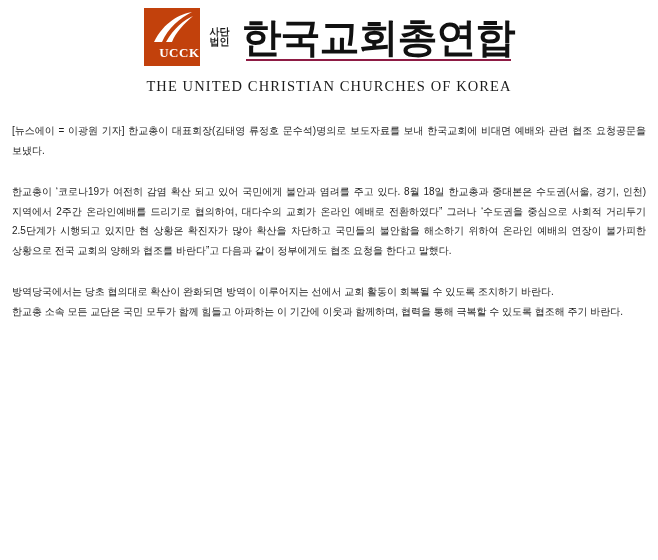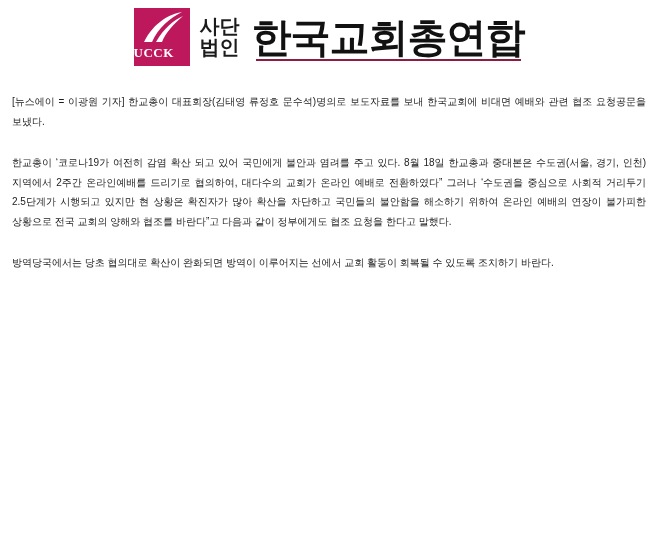--- a/index.html
+++ b/index.html
@@ -31,24 +31,24 @@
   .logo-row {
     display: flex;
     align-items: center;
     justify-content: center;
     gap: 10px;
   }
   .ucck-mark {
     position: relative;
     width: 56px;
     height: 58px;
-    background: #be185d;
+    background: #c2410c;
     display: flex;
     align-items: flex-end;
-    justify-content: flex-start;
+    justify-content: flex-end;
     flex: 0 0 auto;
   }
   .ucck-mark .swoosh {
     position: absolute;
     top: 4px;
     left: 6px;
     width: 44px;
     height: 32px;
     overflow: hidden;
   }
@@ -58,21 +58,21 @@
     font-weight: bold;
     letter-spacing: 0.5px;
     margin-bottom: 5px;
     font-family: "Liberation Serif", serif;
   }
   .sadan {
     display: flex;
     flex-direction: column;
     justify-content: center;
     line-height: 1.05;
-    font-size: 20px;
+    font-size: 10px;
     font-weight: bold;
     color: #1b1b1b;
     margin-right: 2px;
   }
   .title-ko {
     font-size: 40px;
     font-weight: bold;
     letter-spacing: -1px;
     color: #111111;
     line-height: 1;
@@ -131,21 +131,23 @@
       </div>
 
       <div class="sadan">
         <span>사단</span>
         <span>법인</span>
       </div>
 
       <div class="title-ko">한국교회총연합</div>
     </div>
 
+    <div class="title-en">THE UNITED CHRISTIAN CHURCHES OF KOREA</div>
   </div>
 
   <div class="article">
     <p class="para">[뉴스에이 = 이광원 기자] 한교총이 대표회장(김태영 류정호 문수석)명의로 보도자료를 보내 한국교회에 비대면 예배와 관련 협조 요청공문을 보냈다.</p>
     <p class="para">한교총이 ‘코로나19가 여전히 감염 확산 되고 있어 국민에게 불안과 염려를 주고 있다. 8월 18일 한교총과 중대본은 수도권(서울, 경기, 인천)지역에서 2주간 온라인예배를 드리기로 협의하여, 대다수의 교회가 온라인 예배로 전환하였다” 그러나 ‘수도권을 중심으로 사회적 거리두기 2.5단계가 시행되고 있지만 현 상황은 확진자가 많아 확산을 차단하고 국민들의 불안함을 해소하기 위하여 온라인 예배의 연장이 불가피한 상황으로 전국 교회의 양해와 협조를 바란다”고 다음과 같이 정부에게도 협조 요청을 한다고 말했다.</p>
     <p class="para tight">방역당국에서는 당초 협의대로 확산이 완화되면 방역이 이루어지는 선에서 교회 활동이 회복될 수 있도록 조치하기 바란다.</p>
+    <p class="para tight">한교총 소속 모든 교단은 국민 모두가 함께 힘들고 아파하는 이 기간에 이웃과 함께하며, 협력을 통해 극복할 수 있도록 협조해 주기 바란다.</p>
   </div>
 
 </div>
 
 </body></html>

